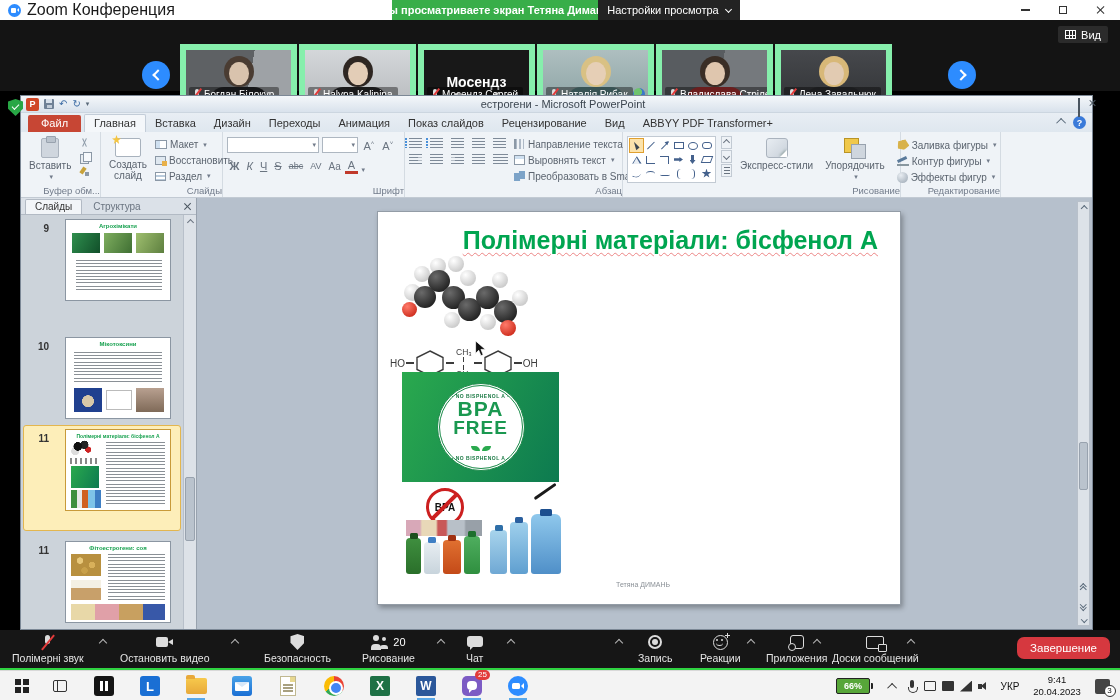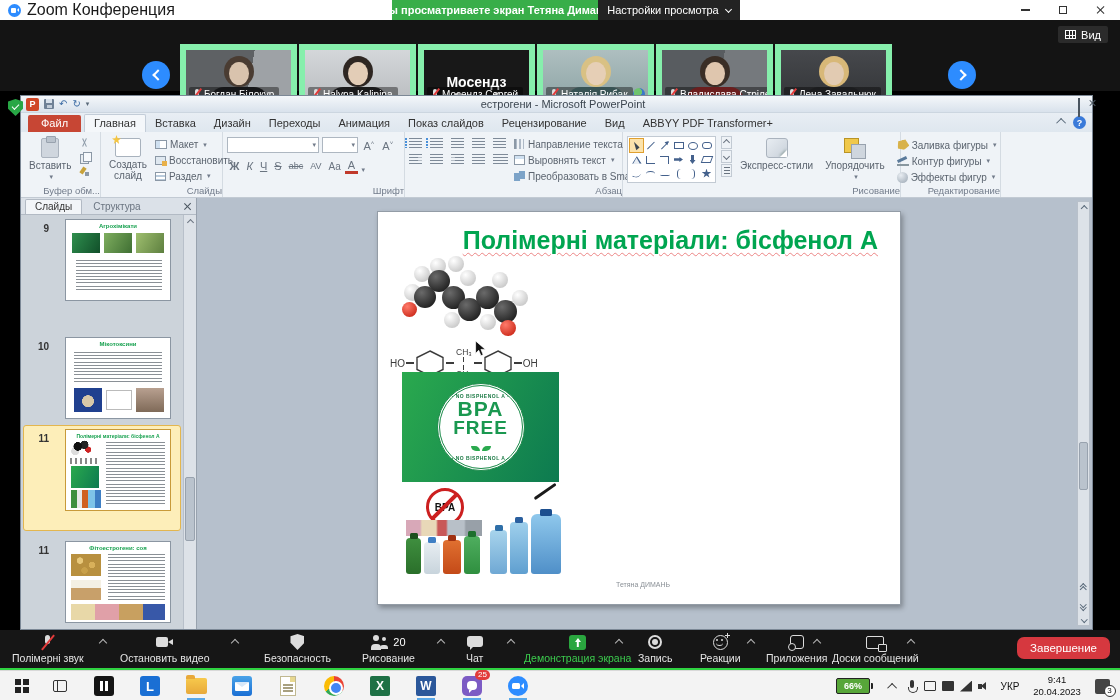--- a/index.html
+++ b/index.html
@@ -853,26 +853,20 @@
       <span class="lb">Рисование</span>
     </div>
     <span class="chu" style="left:438px"></span>
     <div class="tbtn" style="left:466px">
       <span class="irow">
           <span class="i-chat"></span>
         </span>
       <span class="lb">Чат</span>
     </div>
     <span class="chu" style="left:508px"></span>
-    <div class="tbtn" style="left:524px">
-      <span class="irow">
-          <span class="i-share"></span>
-        </span>
-      <span class="lb lb-green">Демонстрация экрана</span>
-    </div>
     <span class="chu" style="left:616px"></span>
     <div class="tbtn" style="left:638px">
       <span class="irow">
           <span class="i-rec"></span>
         </span>
       <span class="lb">Запись</span>
     </div>
     <div class="tbtn" style="left:700px">
       <span class="irow">
           <span class="i-smile">

